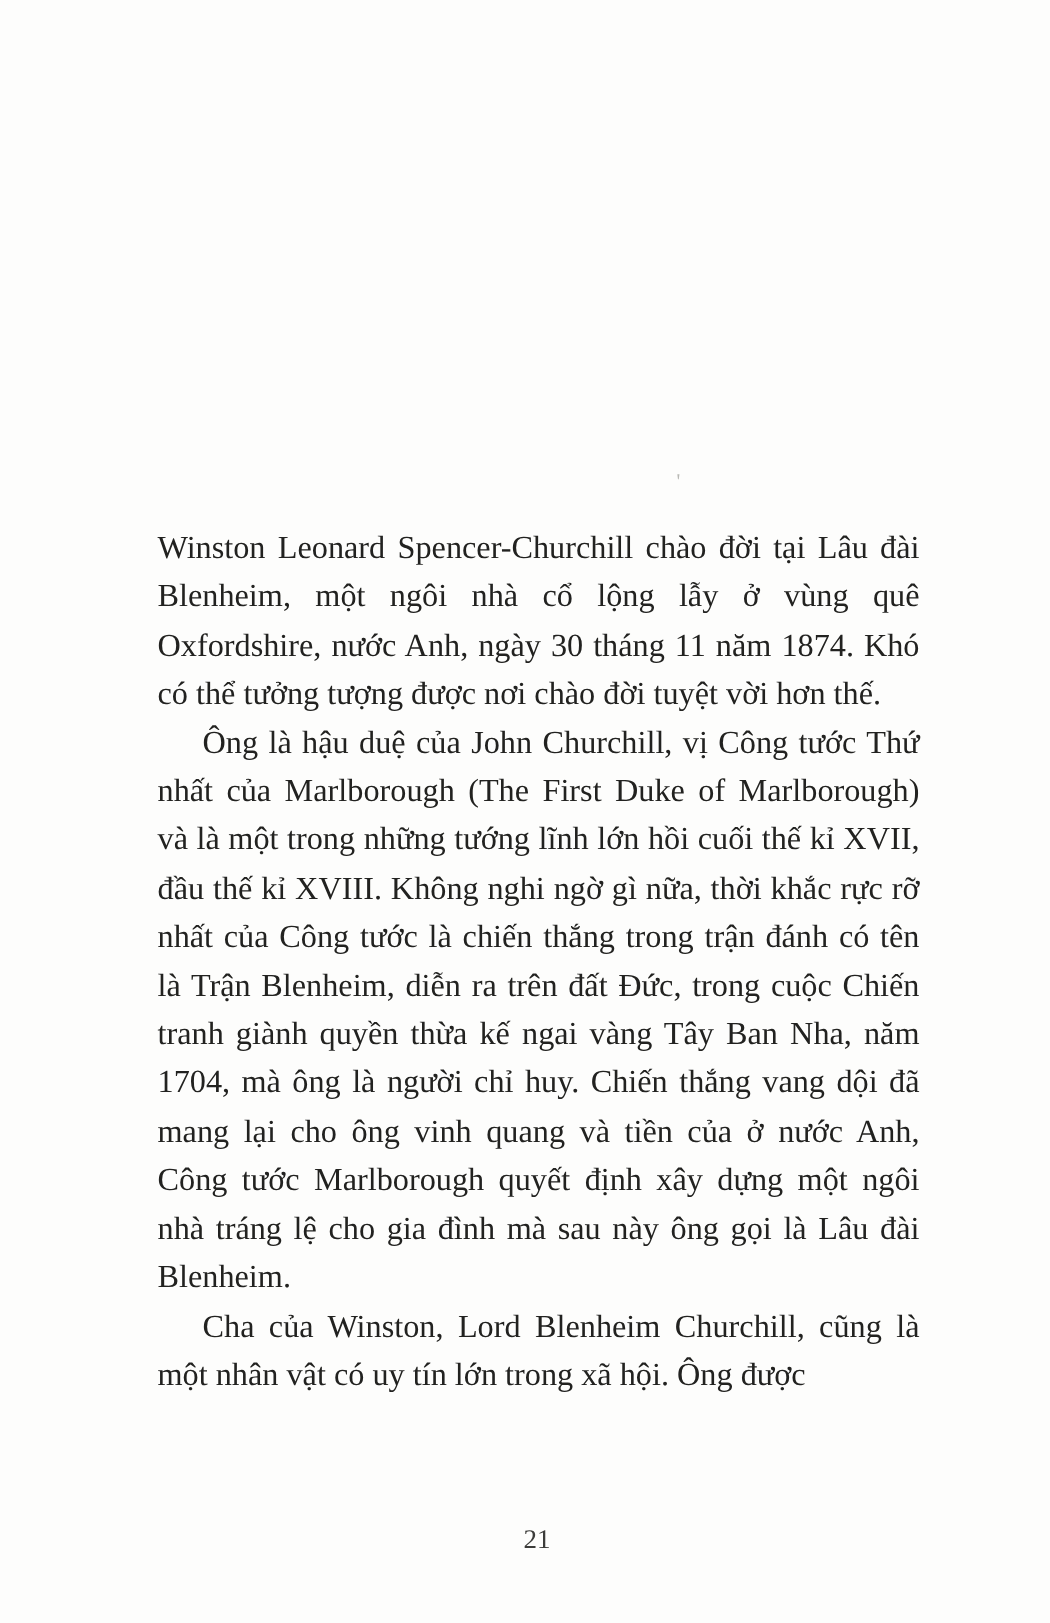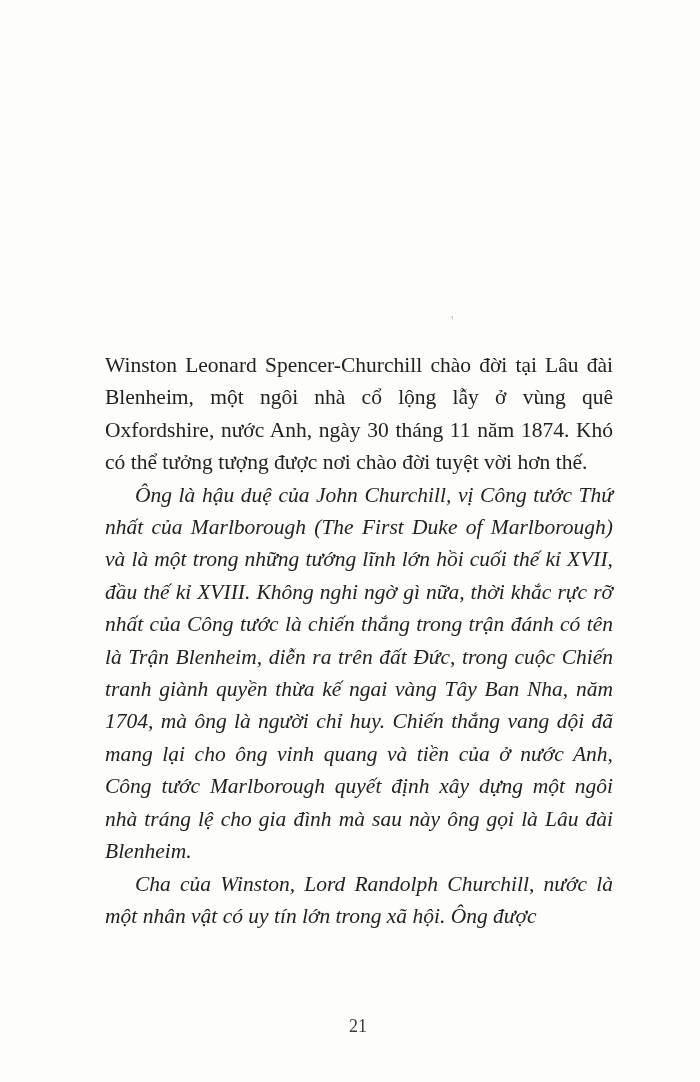--- a/index.html
+++ b/index.html
@@ -35,21 +35,20 @@
     font-size: 21.5px;
     line-height: 32.4px;
     text-align: justify;
     z-index: 2;
   }
   .text-block p {
     margin: 0;
   }
   .text-block p.indent {
     text-indent: 30px;
-    font-style: italic;
   }
   .watermark {
     position: absolute;
     left: 0;
     right: 0;
     top: 958px;
     text-align: center;
     z-index: 0;
     user-select: none;
   }
@@ -86,19 +85,19 @@
 </head>
 <body>
 
 <div class="page">
 
   <span class="scan-artifact">'</span>
 
   <div class="text-block">
     <p>Winston Leonard Spencer-Churchill chào đời tại Lâu đài Blenheim, một ngôi nhà cổ lộng lẫy ở vùng quê Oxfordshire, nước Anh, ngày 30 tháng 11 năm 1874. Khó có thể tưởng tượng được nơi chào đời tuyệt vời hơn thế.</p>
     <p class="indent">Ông là hậu duệ của John Churchill, vị Công tước Thứ nhất của Marlborough (The First Duke of Marlborough) và là một trong những tướng lĩnh lớn hồi cuối thế kỉ XVII, đầu thế kỉ XVIII. Không nghi ngờ gì nữa, thời khắc rực rỡ nhất của Công tước là chiến thắng trong trận đánh có tên là Trận Blenheim, diễn ra trên đất Đức, trong cuộc Chiến tranh giành quyền thừa kế ngai vàng Tây Ban Nha, năm 1704, mà ông là người chỉ huy. Chiến thắng vang dội đã mang lại cho ông vinh quang và tiền của ở nước Anh, Công tước Marlborough quyết định xây dựng một ngôi nhà tráng lệ cho gia đình mà sau này ông gọi là Lâu đài Blenheim.</p>
-    <p class="indent">Cha của Winston, Lord Randolph Churchill, nước là một nhân vật có uy tín lớn trong xã hội. Ông được</p>
+    <p class="indent">Cha của Winston, Lord Blenheim Churchill, cũng là một nhân vật có uy tín lớn trong xã hội. Ông được</p>
   </div>
 
 
   <div class="page-number">21</div>
 
 </div>
 
 </body></html>

